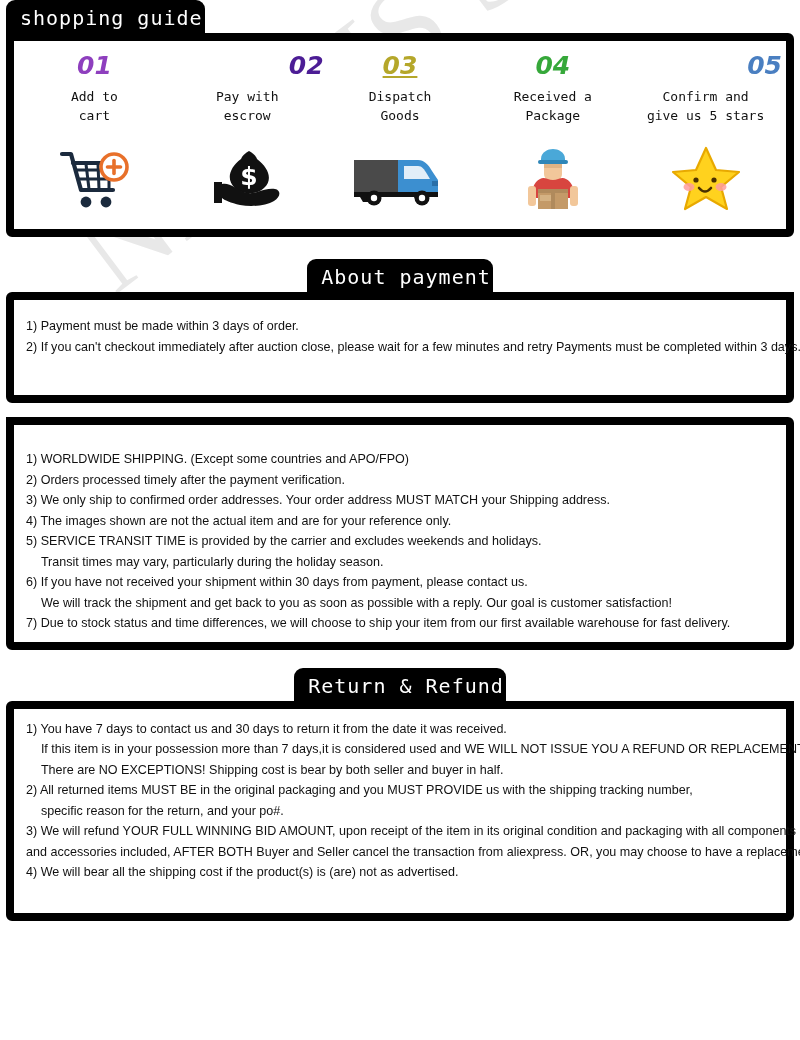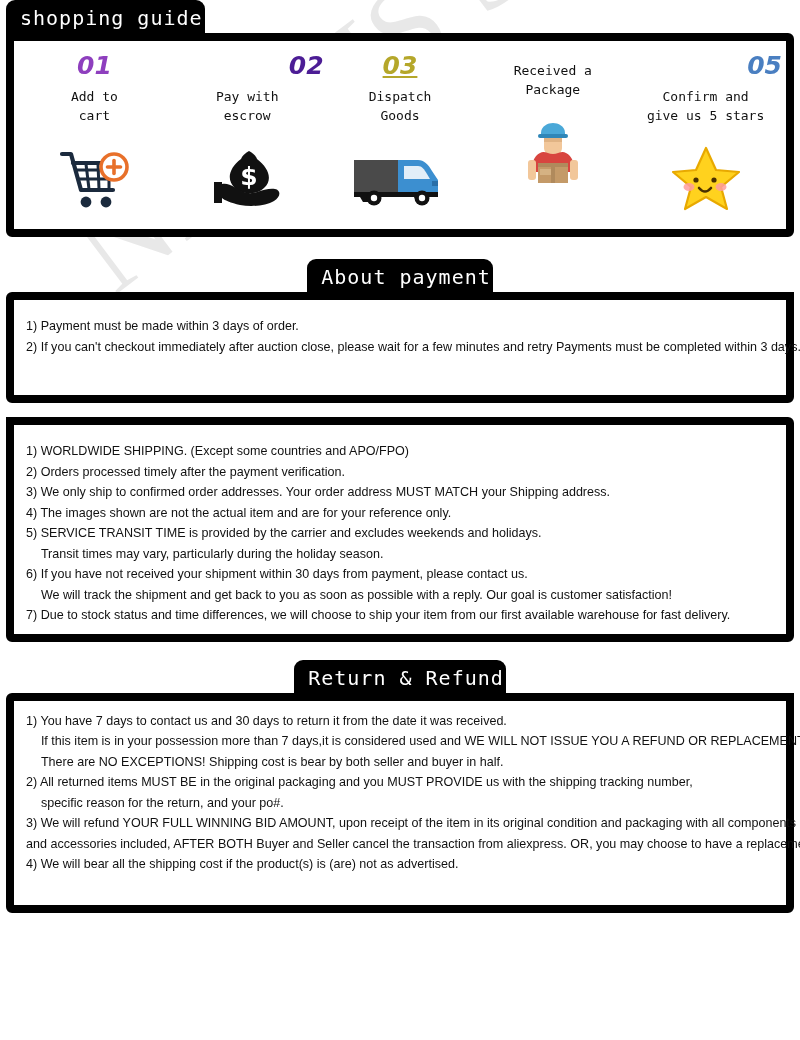--- a/index.html
+++ b/index.html
@@ -199,20 +199,21 @@
                 <path d="M62 47 L74 47 L71 52 L65 52 Z" fill="#111111"></path>
                 <circle cx="22" cy="48" r="7.5" fill="#111111"></circle>
                 <circle cx="22" cy="48" r="3.2" fill="#ffffff"></circle>
                 <circle cx="70" cy="48" r="7.5" fill="#111111"></circle>
                 <circle cx="70" cy="48" r="3.2" fill="#ffffff"></circle>
               </svg>
             </div>
           </div>
 
           <div class="step">
+            <div class="step-num" style="color: rgb(54, 168, 58);">04</div>
             <div class="step-label">Received a
 Package</div>
             <div class="step-icon">
               <svg width="58" height="66" viewBox="0 0 58 66">
                 <path d="M17 13 C17 6 24 3 29 3 C34 3 41 6 41 13 L41 15 L17 15 Z" fill="#4aa8d8"></path>
                 <rect x="14" y="14" width="30" height="4" rx="2" fill="#2f86b8"></rect>
                 <path d="M20 18 L38 18 L38 28 C38 33 33 36 29 36 C25 36 20 33 20 28 Z" fill="#f2c79a"></path>
                 <path d="M20 18 L38 18 L38 22 L20 22 Z" fill="#e0b384"></path>
                 <path d="M16 33 C20 30 24 34 29 34 C34 34 38 30 42 33 C48 36 51 44 51 52 L7 52 C7 44 10 36 16 33 Z" fill="#d8453f"></path>
                 <rect x="4" y="40" width="8" height="20" rx="3" fill="#f2c79a"></rect>
@@ -257,21 +258,21 @@
         <div class="line">1) Payment must be made within 3 days of order.</div>
         <div class="line">2) If you can't checkout immediately after auction close, please wait for a few minutes and retry Payments must be completed within 3 days.</div>
       </div>
     </div>
   </div>
 
   <div class="spacer-18"></div>
 
   <div class="section">
     <div class="panel tab-left">
-      <div class="panel-inner" style="padding-top:16px;padding-bottom:8px;border-radius:12px;">
+      <div class="panel-inner" style="padding-top:24px;padding-bottom:8px;border-radius:12px;">
         <div class="line">1) WORLDWIDE SHIPPING. (Except some countries and APO/FPO)</div>
         <div class="line">2) Orders processed timely after the payment verification.</div>
         <div class="line">3) We only ship to confirmed order addresses. Your order address MUST MATCH your Shipping address.</div>
         <div class="line">4) The images shown are not the actual item and are for your reference only.</div>
         <div class="line">5) SERVICE TRANSIT TIME is provided by the carrier and excludes weekends and holidays.</div>
         <div class="line indent">Transit times may vary, particularly during the holiday season.</div>
         <div class="line">6) If you have not received your shipment within 30 days from payment, please contact us.</div>
         <div class="line indent">We will track the shipment and get back to you as soon as possible with a reply. Our goal is customer satisfaction!</div>
         <div class="line">7) Due to stock status and time differences, we will choose to ship your item from our first available warehouse for fast delivery.</div>
       </div>

